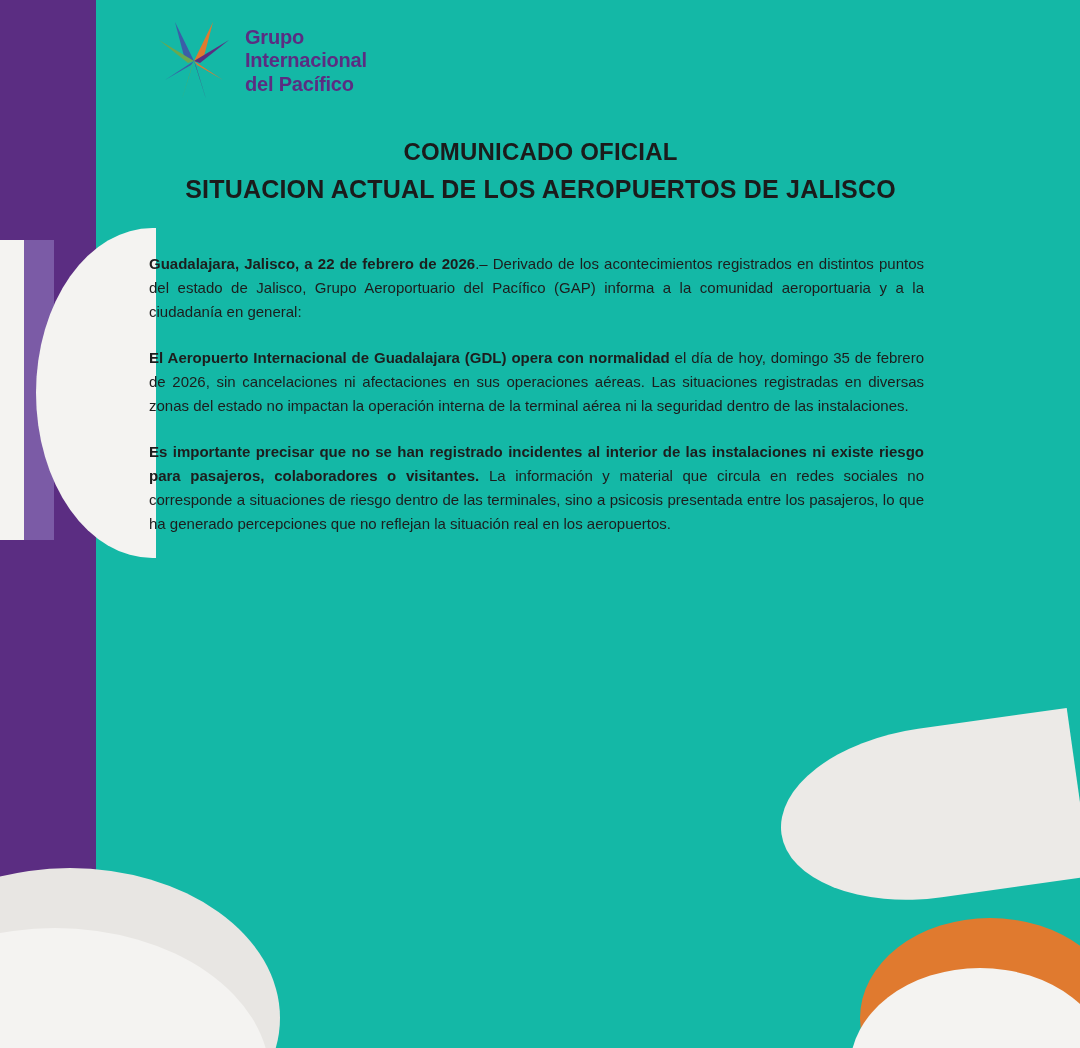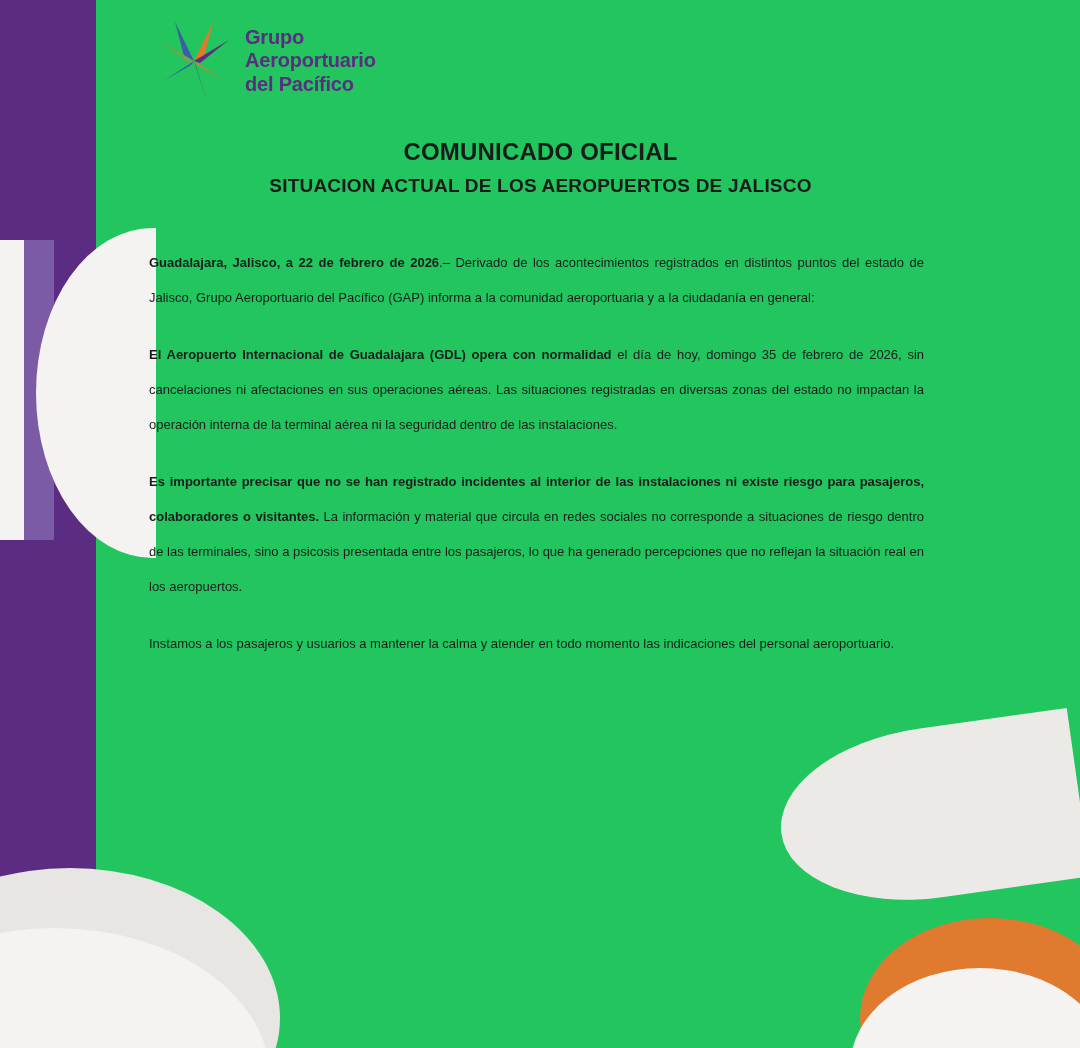--- a/index.html
+++ b/index.html
@@ -12,21 +12,21 @@
     background: #f2f1ef;
     font-family: "Liberation Sans", sans-serif;
     overflow: hidden;
     position: relative;
   }
 
   
   .page {
     position: absolute;
     inset: 0;
-    background: #22c55e;
+    background: #14b8a6;
     overflow: hidden;
   }
   .left-purple-band {
     position: absolute;
     left: 0;
     top: 0;
     width: 66px;
     height: 1048px;
     background: #5b2d82;
   }
@@ -145,32 +145,32 @@
     margin-top: 138px;
     text-align: center;
     color: #1b1b1b;
   }
   .title-line1 {
     font-size: 24px;
     font-weight: bold;
     letter-spacing: 0.2px;
   }
   .title-line2 {
-    font-size: 19px;
+    font-size: 25px;
     font-weight: bold;
     margin-top: 9px;
     letter-spacing: 0.2px;
   }
   .body-block {
     margin-top: 48px;
     color: #1d1d1d;
   }
   .para {
-    font-size: 13px;
-    line-height: 35px;
+    font-size: 15px;
+    line-height: 24px;
     text-align: justify;
     text-justify: inter-word;
     margin: 0 8px 22px 0;
   }
   .para b {
     font-weight: bold;
   }
 </style>
 </head>
 <body>
@@ -196,39 +196,36 @@
         <path d="M39 43 L4 22 L33 45 Z" fill="#6aa84f"></path>
         <path d="M39 43 L74 22 L45 45 Z" fill="#5b2d82"></path>
         <path d="M39 43 L26 84 L37 48 Z" fill="#6aa84f"></path>
         <path d="M39 43 L52 84 L41 48 Z" fill="#5b2d82"></path>
         <path d="M39 43 L10 62 L36 47 Z" fill="#3b5ea8"></path>
         <path d="M39 43 L68 62 L42 47 Z" fill="#e07a2f"></path>
       </svg>
     </span>
     <span class="logo-text">
       <div>Grupo</div>
-      <div>Aeroportuario</div>
+      <div>Internacional</div>
       <div>del Pacífico</div>
     </span>
   </div>
 
   <div class="content">
     <div class="title-block">
       <div class="title-line1">COMUNICADO OFICIAL</div>
       <div class="title-line2">SITUACION ACTUAL DE LOS AEROPUERTOS DE JALISCO</div>
     </div>
 
     <div class="body-block">
       <p class="para">
         <b>Guadalajara, Jalisco, a 22 de febrero de 2026</b><span>.– Derivado de los acontecimientos registrados en distintos puntos del estado de Jalisco, Grupo Aeroportuario del Pacífico (GAP) informa a la comunidad aeroportuaria y a la ciudadanía en general:</span>
       </p>
       <p class="para">
         <b>El Aeropuerto Internacional de Guadalajara (GDL) opera con normalidad</b><span> el día de hoy, domingo 35 de febrero de 2026, sin cancelaciones ni afectaciones en sus operaciones aéreas. Las situaciones registradas en diversas zonas del estado no impactan la operación interna de la terminal aérea ni la seguridad dentro de las instalaciones.</span>
       </p>
       <p class="para">
         <b>Es importante precisar que no se han registrado incidentes al interior de las instalaciones ni existe riesgo para pasajeros, colaboradores o visitantes.</b><span> La información y material que circula en redes sociales no corresponde a situaciones de riesgo dentro de las terminales, sino a psicosis presentada entre los pasajeros, lo que ha generado percepciones que no reflejan la situación real en los aeropuertos.</span>
       </p>
-      <p class="para">
-        <b></b><span>Instamos a los pasajeros y usuarios a mantener la calma y atender en todo momento las indicaciones del personal aeroportuario.</span>
-      </p>
     </div>
   </div>
 </div>
 
 </body></html>

